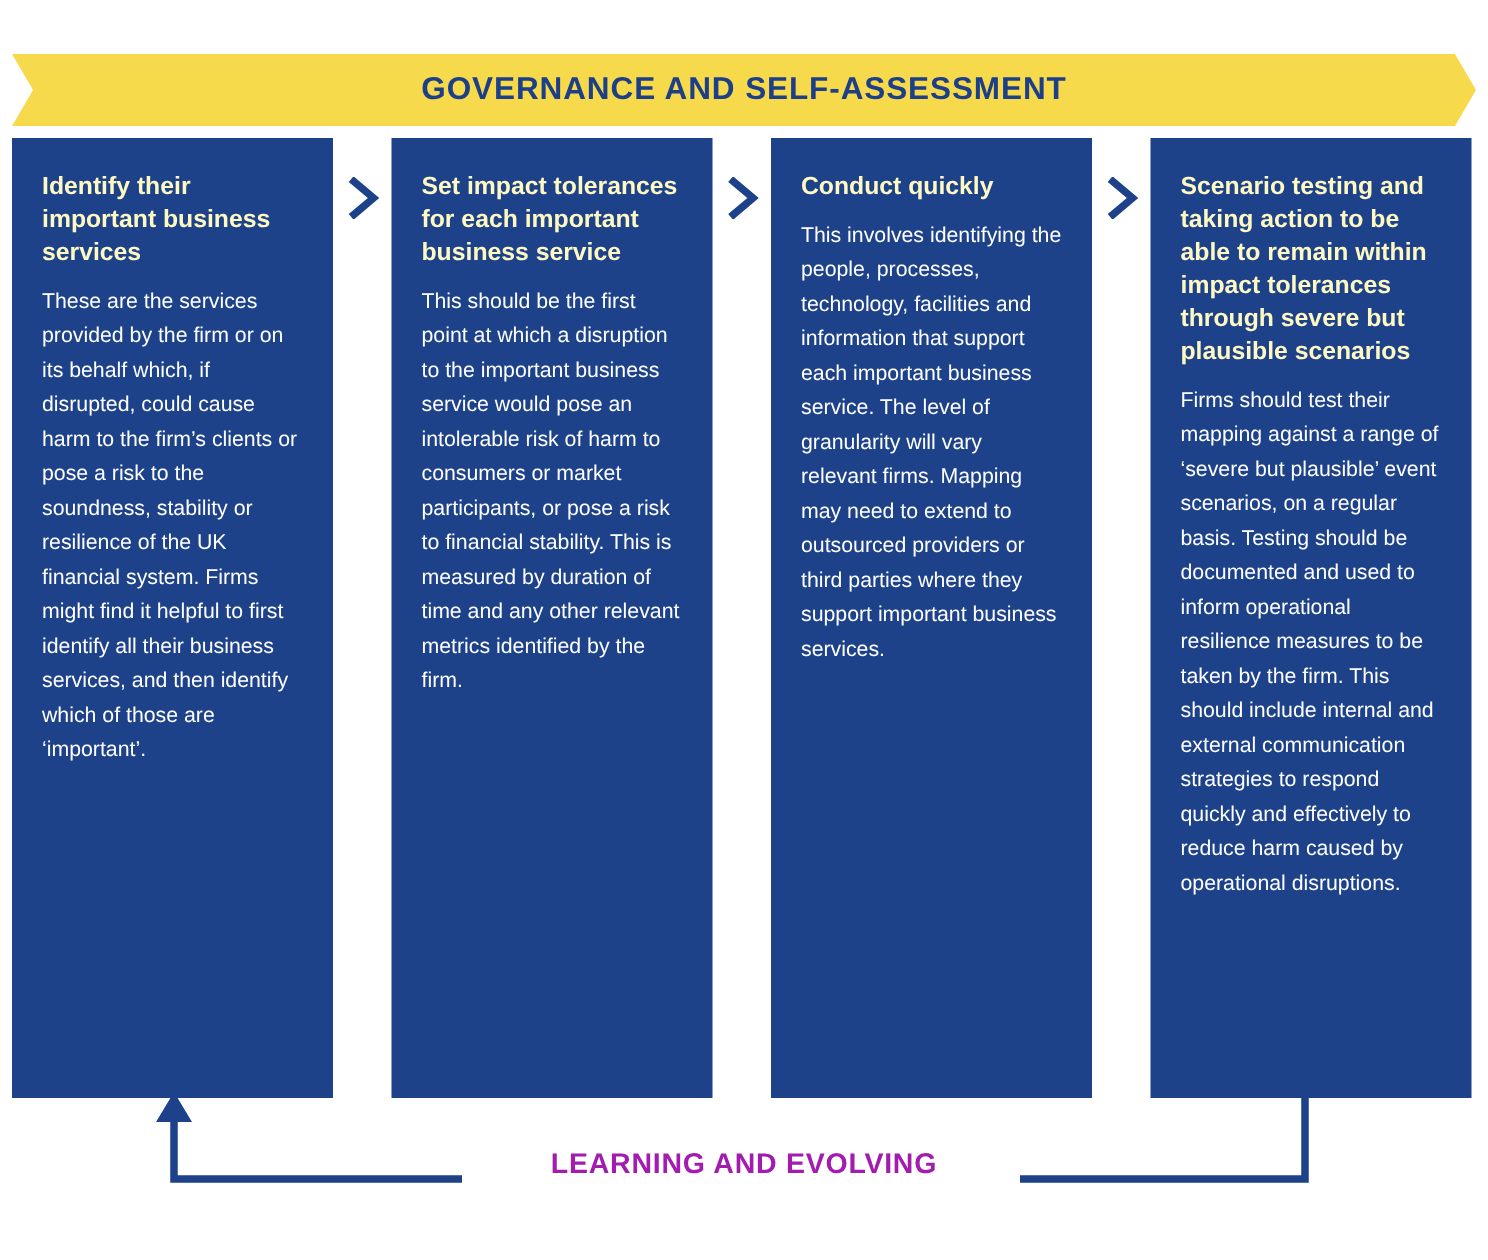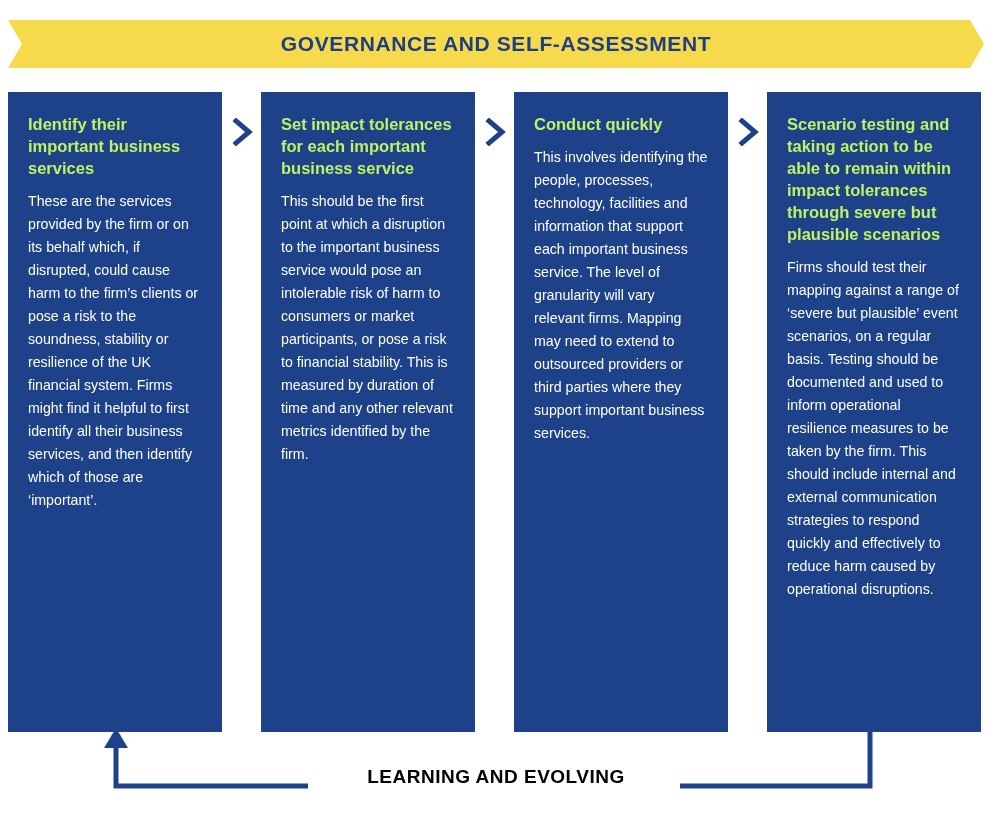--- a/index.html
+++ b/index.html
@@ -17,21 +17,21 @@
   .canvas {
     position: relative;
     width: 992px;
     height: 840px;
   }
 
   
   .banner-wrap {
     position: absolute;
     left: 8px;
-    top: 20px;
+    top: 36px;
     width: 976px;
     height: 48px;
   }
   .banner-shape {
     position: absolute;
     inset: 0;
   }
   .banner-title {
     position: absolute;
     left: 0;
@@ -63,21 +63,21 @@
     color: #ffffff;
     padding: 22px 20px 24px 20px;
     box-sizing: border-box;
   }
   .col-1 { left: 0px;   height: 640px; }
   .col-2 { left: 253px; height: 640px; }
   .col-3 { left: 506px; height: 640px; }
   .col-4 { left: 759px; height: 640px; }
 
   .col-heading {
-    color: #bef264;
+    color: #fef9c3;
     font-weight: bold;
     font-size: 16.5px;
     line-height: 1.33;
     margin: 0 0 10px 0;
   }
   .col-body {
     font-size: 14.2px;
     line-height: 1.62;
     color: #ffffff;
     margin: 0;
@@ -104,21 +104,21 @@
   }
   .loop-label {
     position: absolute;
     left: 0;
     top: 38px;
     width: 976px;
     text-align: center;
     font-size: 19px;
     font-weight: bold;
     letter-spacing: 0.5px;
-    color: #000000;
+    color: #a21caf;
     text-transform: uppercase;
   }
 </style>
 </head>
 <body>
 
 <div class="canvas">
 
   <div class="banner-wrap">
     <svg class="banner-shape" viewBox="0 0 976 48" preserveAspectRatio="none">

